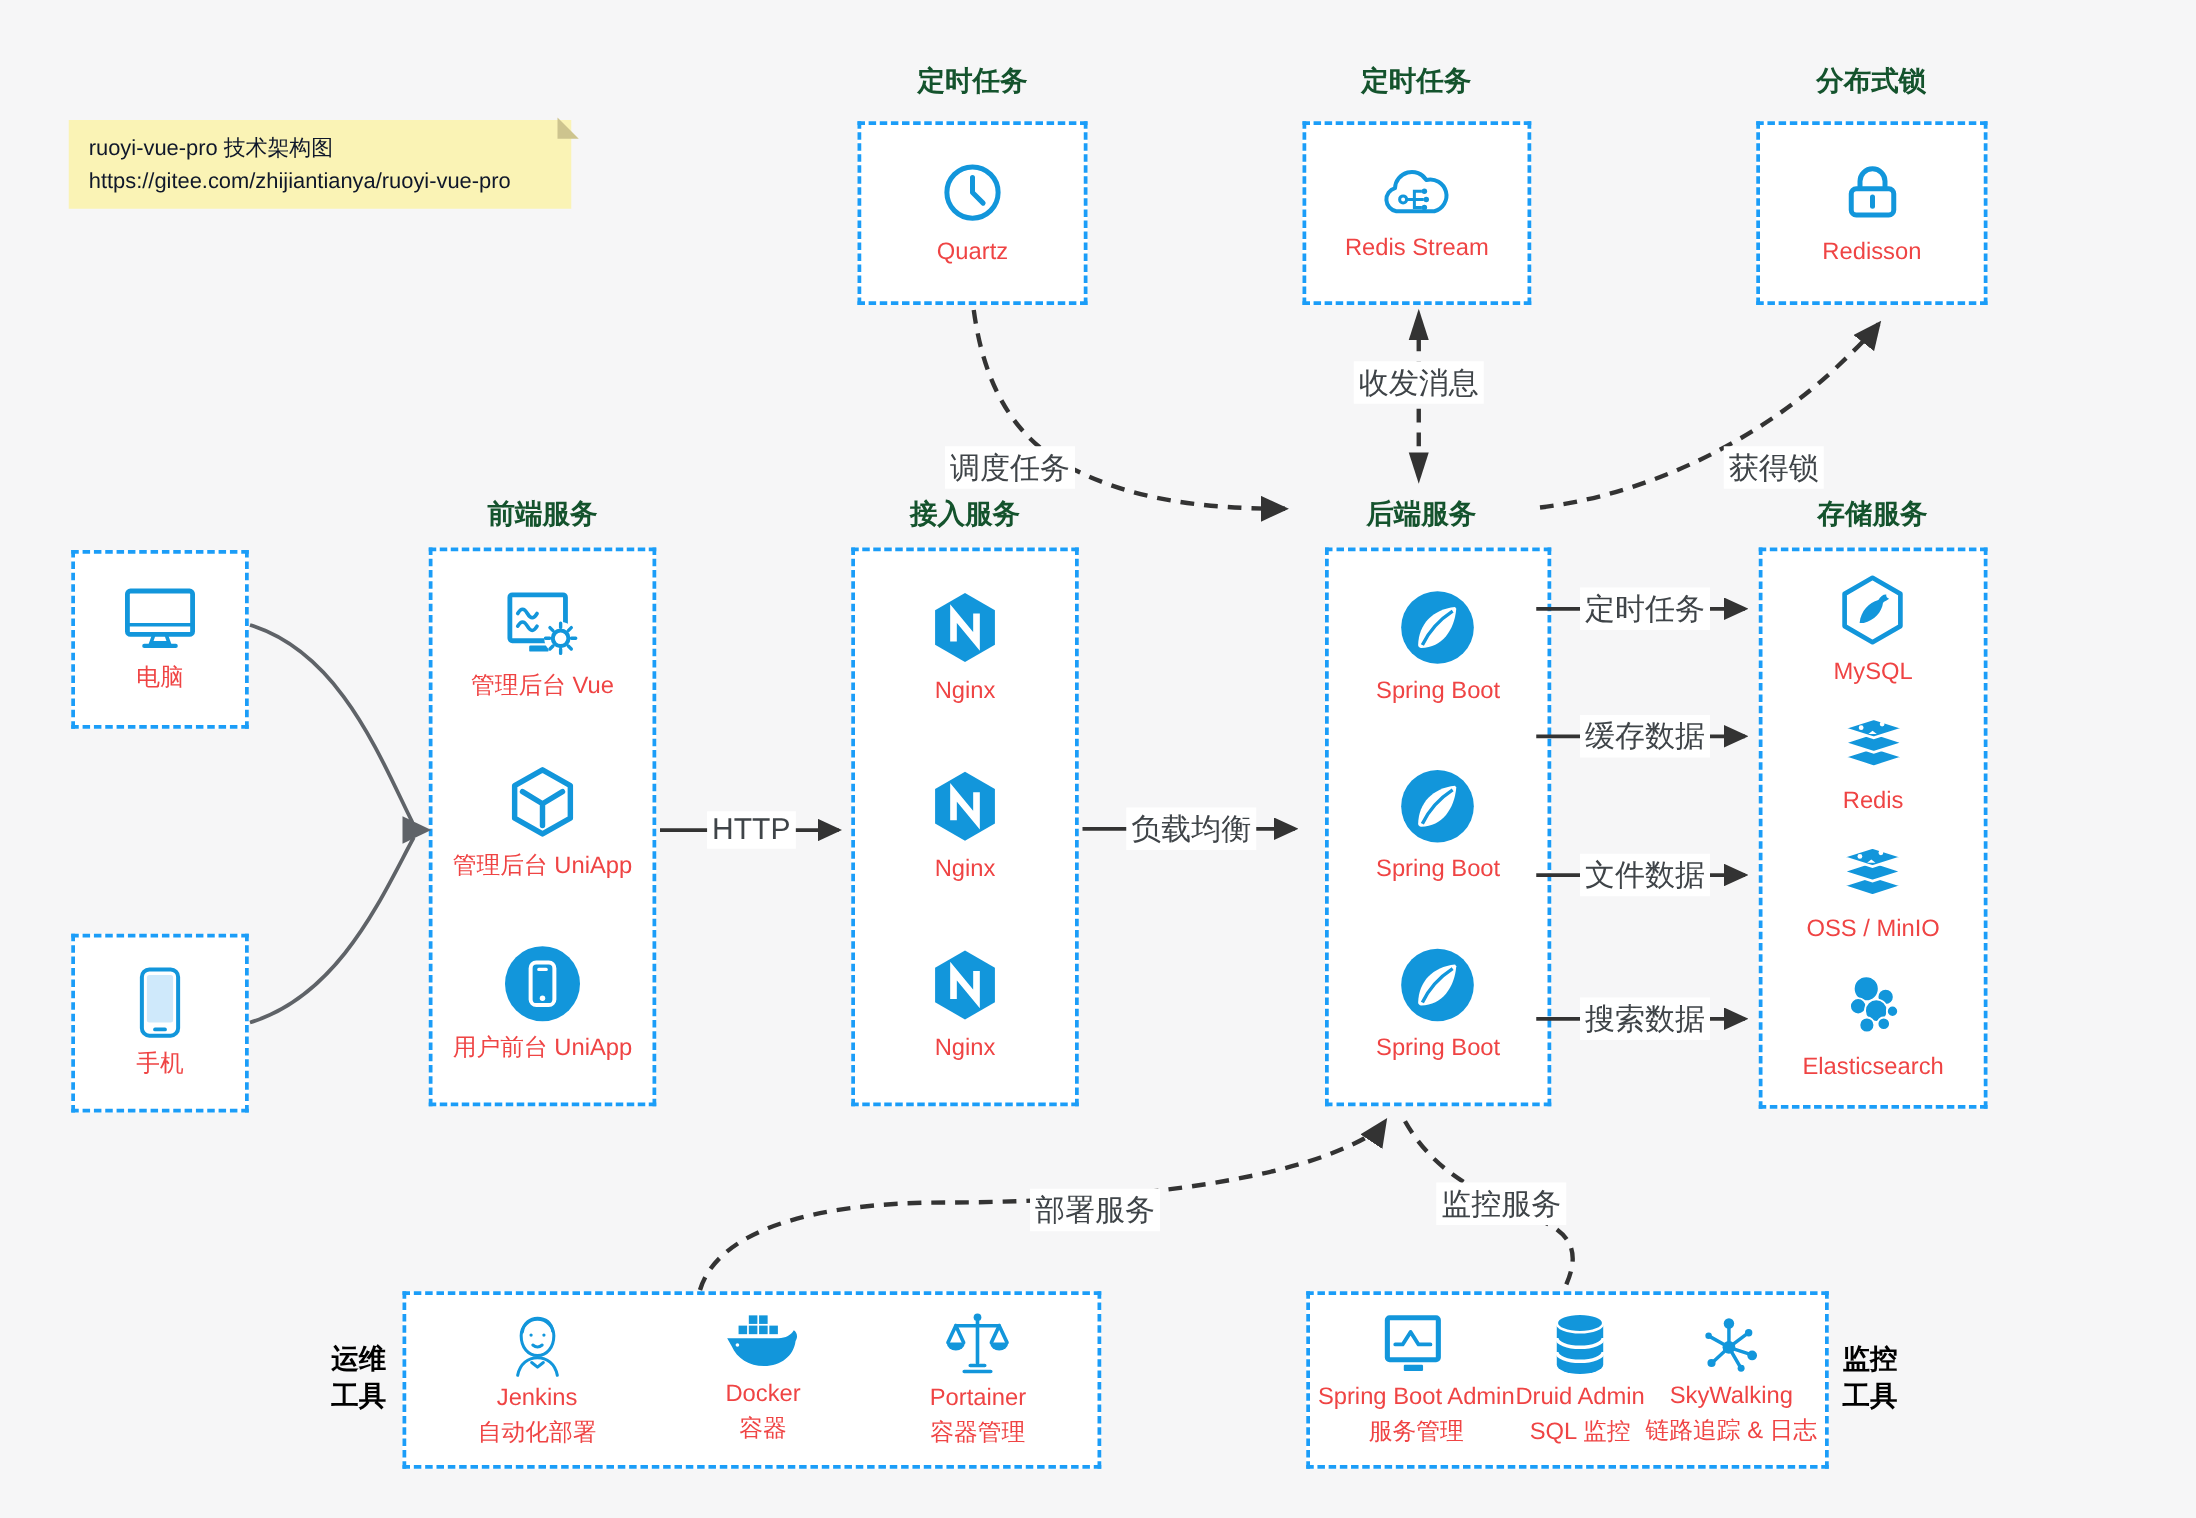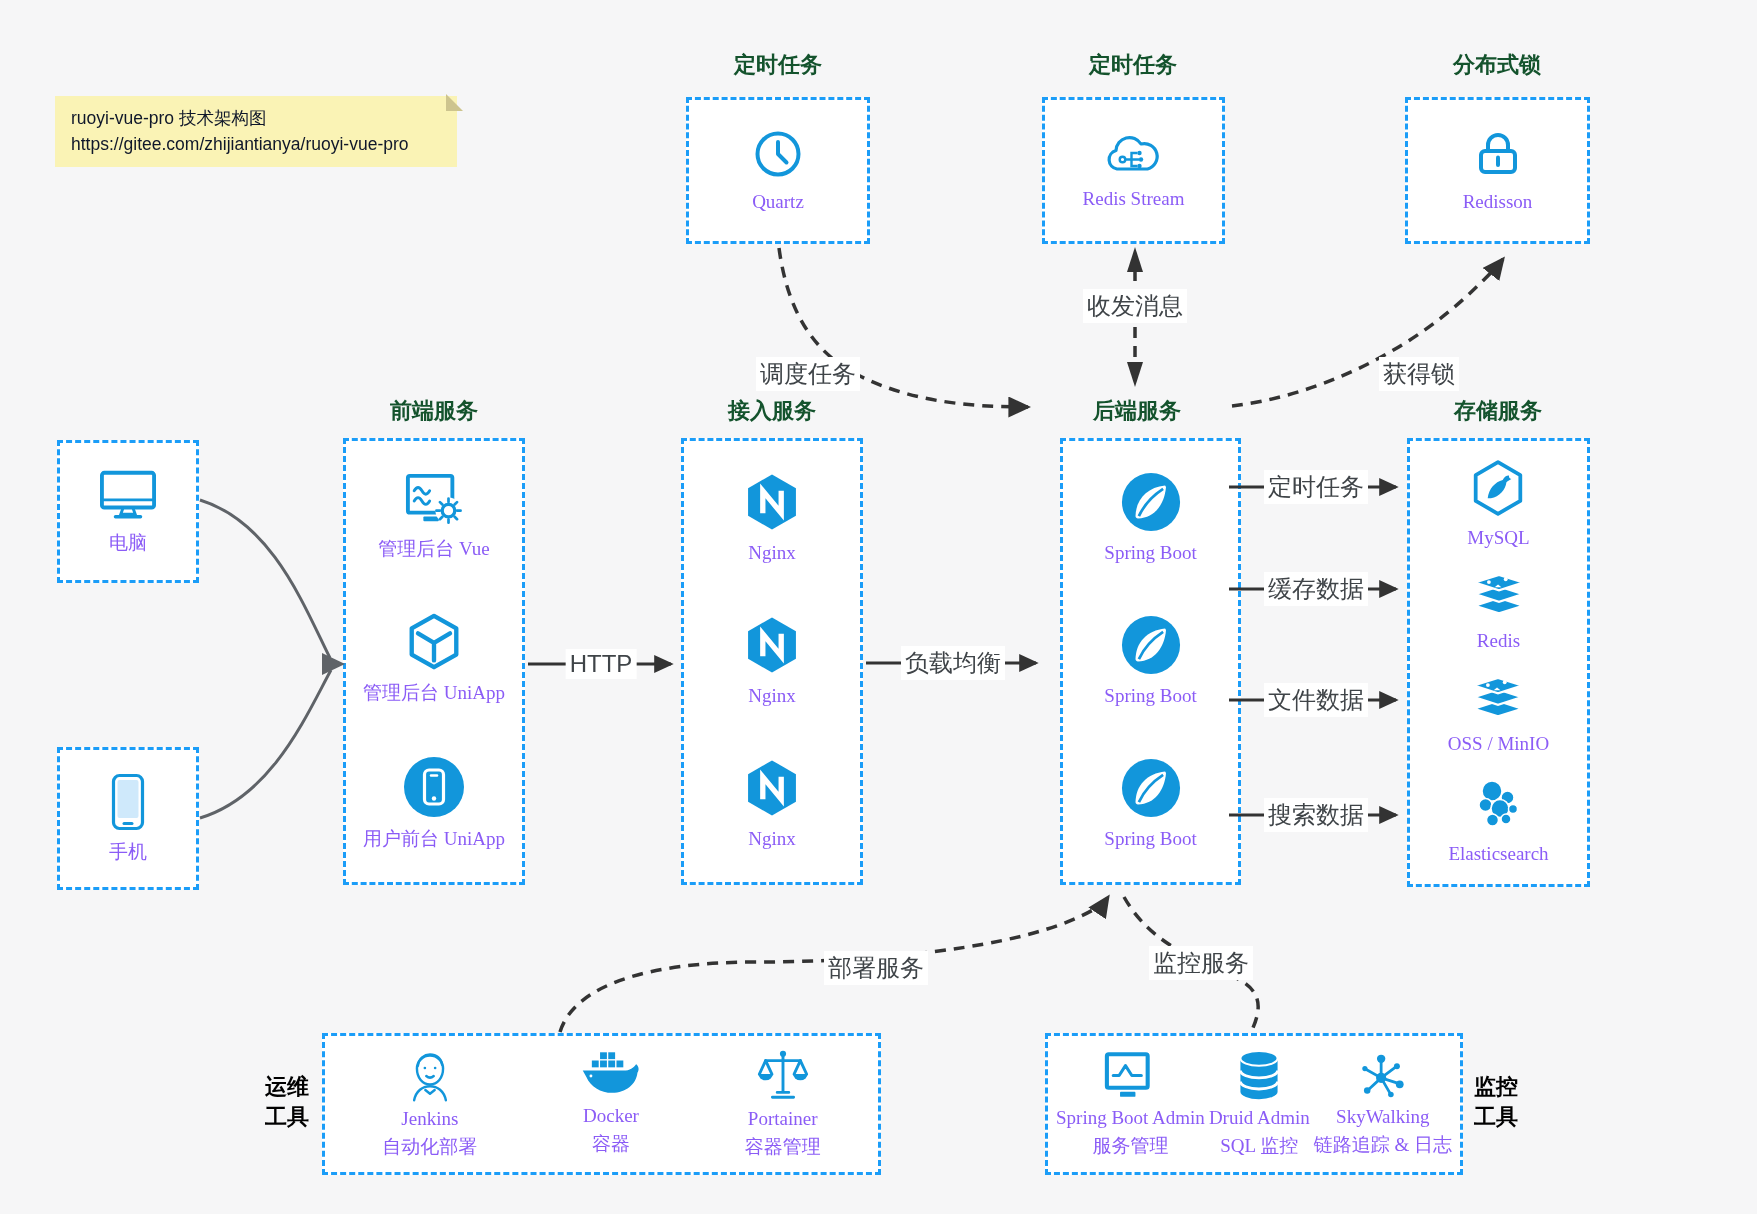--- a/index.html
+++ b/index.html
@@ -15,21 +15,21 @@
   .box{
     position:absolute;background:#fff;
     border:3px dashed #1b9df8;box-sizing:border-box;z-index:1;
   }
   .vbox{display:flex;flex-direction:column;justify-content:space-around;align-items:center;padding:6px 0;}
   .hbox{display:flex;flex-direction:row;justify-content:space-around;align-items:center;padding:4px 6px;}
   .single{display:flex;flex-direction:column;justify-content:center;align-items:center;gap:10px;}
 
   .item{display:flex;flex-direction:column;align-items:center;gap:8px;}
   .bitem{gap:3px;}
-  .label{font-size:19px;color:#8b5cf6;white-space:nowrap;line-height:1.3;text-align:left;font-family:Liberation Serif, serif;}
+  .label{font-size:19px;color:#ef4444;white-space:nowrap;line-height:1.3;text-align:left;}
 
   
   .gtitle{
     position:absolute;transform:translateX(-50%);
     color:#14532d;font-weight:bold;font-size:22px;white-space:nowrap;z-index:2;
   }
   .side-title{
     position:absolute;transform:translateX(-50%);
     color:#000000;font-weight:bold;font-size:22px;line-height:30px;
     text-align:center;white-space:nowrap;z-index:2;

